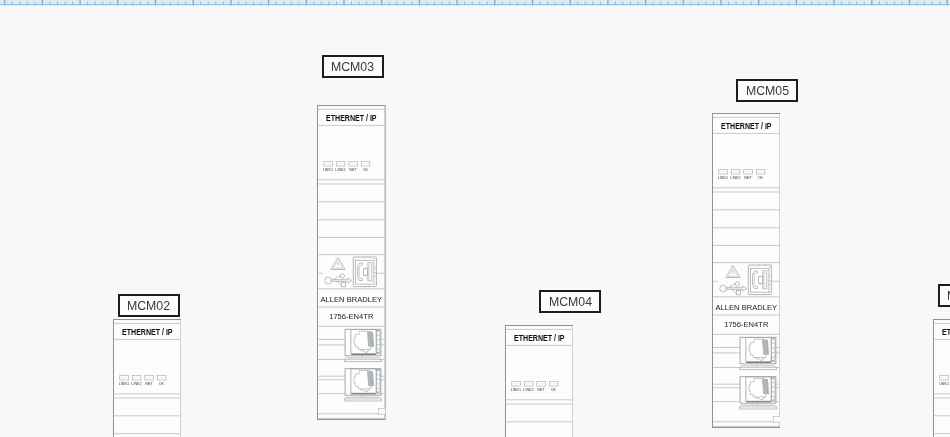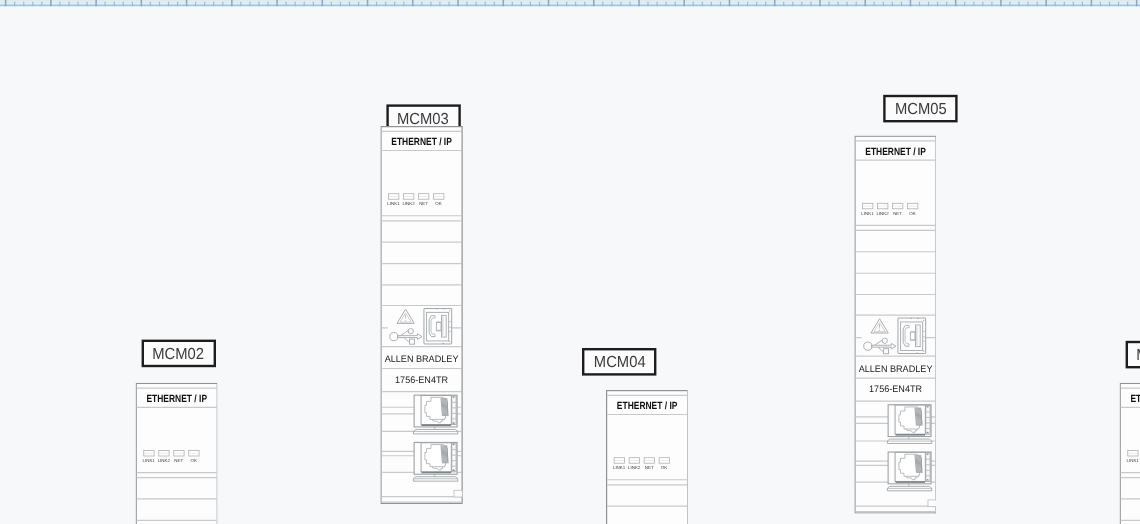--- a/index.html
+++ b/index.html
@@ -137,21 +137,21 @@
       <line x1="721.0" y1="0" x2="721.0" y2="5.3"></line>
       <line x1="758.7" y1="0" x2="758.7" y2="5.3"></line>
       <line x1="796.4" y1="0" x2="796.4" y2="5.3"></line>
       <line x1="834.1" y1="0" x2="834.1" y2="5.3"></line>
       <line x1="871.8" y1="0" x2="871.8" y2="5.3"></line>
       <line x1="909.5" y1="0" x2="909.5" y2="5.3"></line>
       <line x1="947.2" y1="0" x2="947.2" y2="5.3"></line>
     </g>
   </svg>
 
-<div class="mlabel" style="left:117.5px;top:283.0px">
+<div class="mlabel" style="left:117.5px;top:294px">
     <span class="mtext">MCM02</span>
   </div>
 
 <svg class="module" style="left:112.8px;top:318.5px" width="68.6" height="315" viewBox="0 0 68.6 315">
     <rect x="0.5" y="0.5" width="67.6" height="314" fill="#fdfdfe" stroke="#8f9294" stroke-width="1"></rect>
     <g stroke="#c7c9cb" stroke-width="1">
       <line x1="0.9" y1="4.4" x2="67.7" y2="4.4"></line>
       <line x1="0.9" y1="20.4" x2="67.7" y2="20.4"></line>
       <line x1="0.9" y1="74.8" x2="67.7" y2="74.8"></line>
       <line x1="0.9" y1="79.0" x2="67.7" y2="79.0"></line>
@@ -283,21 +283,21 @@
         <line x1="31.8" y1="15.2" x2="34.6" y2="15.2"></line>
         <line x1="31.8" y1="19.8" x2="34.6" y2="19.8"></line>
       </g>
       <path d="M1.4,28.6 H34.4 L36.4,30.2 V32.3 H-0.6 V30.2 Z" fill="#fdfdfe" stroke="#9aa0a3" stroke-width="0.7"></path>
       <line x1="-0.4" y1="30.3" x2="36.2" y2="30.3" stroke="#9aa0a3" stroke-width="0.55"></line>
       <line x1="17.2" y1="26.6" x2="17.2" y2="28.5" stroke="#9aa0a3" stroke-width="0.6"></line>
     </g>
     <rect x="61.3" y="303.6" width="7.0" height="5.6" fill="#fdfdfe" stroke="#bcbfc1" stroke-width="0.7"></rect>
   </svg>
 
-<div class="mlabel" style="left:321.5px;top:87px">
+<div class="mlabel" style="left:321.5px;top:55px">
     <span class="mtext">MCM03</span>
   </div>
 
 <svg class="module" style="left:317.2px;top:104.6px" width="68.6" height="315" viewBox="0 0 68.6 315">
     <rect x="0.5" y="0.5" width="67.6" height="314" fill="#fdfdfe" stroke="#8f9294" stroke-width="1"></rect>
     <g stroke="#c7c9cb" stroke-width="1">
       <line x1="0.9" y1="4.4" x2="67.7" y2="4.4"></line>
       <line x1="0.9" y1="20.4" x2="67.7" y2="20.4"></line>
       <line x1="0.9" y1="74.8" x2="67.7" y2="74.8"></line>
       <line x1="0.9" y1="79.0" x2="67.7" y2="79.0"></line>
@@ -429,21 +429,21 @@
         <line x1="31.8" y1="15.2" x2="34.6" y2="15.2"></line>
         <line x1="31.8" y1="19.8" x2="34.6" y2="19.8"></line>
       </g>
       <path d="M1.4,28.6 H34.4 L36.4,30.2 V32.3 H-0.6 V30.2 Z" fill="#fdfdfe" stroke="#9aa0a3" stroke-width="0.7"></path>
       <line x1="-0.4" y1="30.3" x2="36.2" y2="30.3" stroke="#9aa0a3" stroke-width="0.55"></line>
       <line x1="17.2" y1="26.6" x2="17.2" y2="28.5" stroke="#9aa0a3" stroke-width="0.6"></line>
     </g>
     <rect x="61.3" y="303.6" width="7.0" height="5.6" fill="#fdfdfe" stroke="#bcbfc1" stroke-width="0.7"></rect>
   </svg>
 
-<div class="mlabel" style="left:485px;top:290.0px">
+<div class="mlabel" style="left:539px;top:290.0px">
     <span class="mtext">MCM04</span>
   </div>
 
 <svg class="module" style="left:504.5px;top:324.9px" width="68.6" height="315" viewBox="0 0 68.6 315">
     <rect x="0.5" y="0.5" width="67.6" height="314" fill="#fdfdfe" stroke="#8f9294" stroke-width="1"></rect>
     <g stroke="#c7c9cb" stroke-width="1">
       <line x1="0.9" y1="4.4" x2="67.7" y2="4.4"></line>
       <line x1="0.9" y1="20.4" x2="67.7" y2="20.4"></line>
       <line x1="0.9" y1="74.8" x2="67.7" y2="74.8"></line>
       <line x1="0.9" y1="79.0" x2="67.7" y2="79.0"></line>

